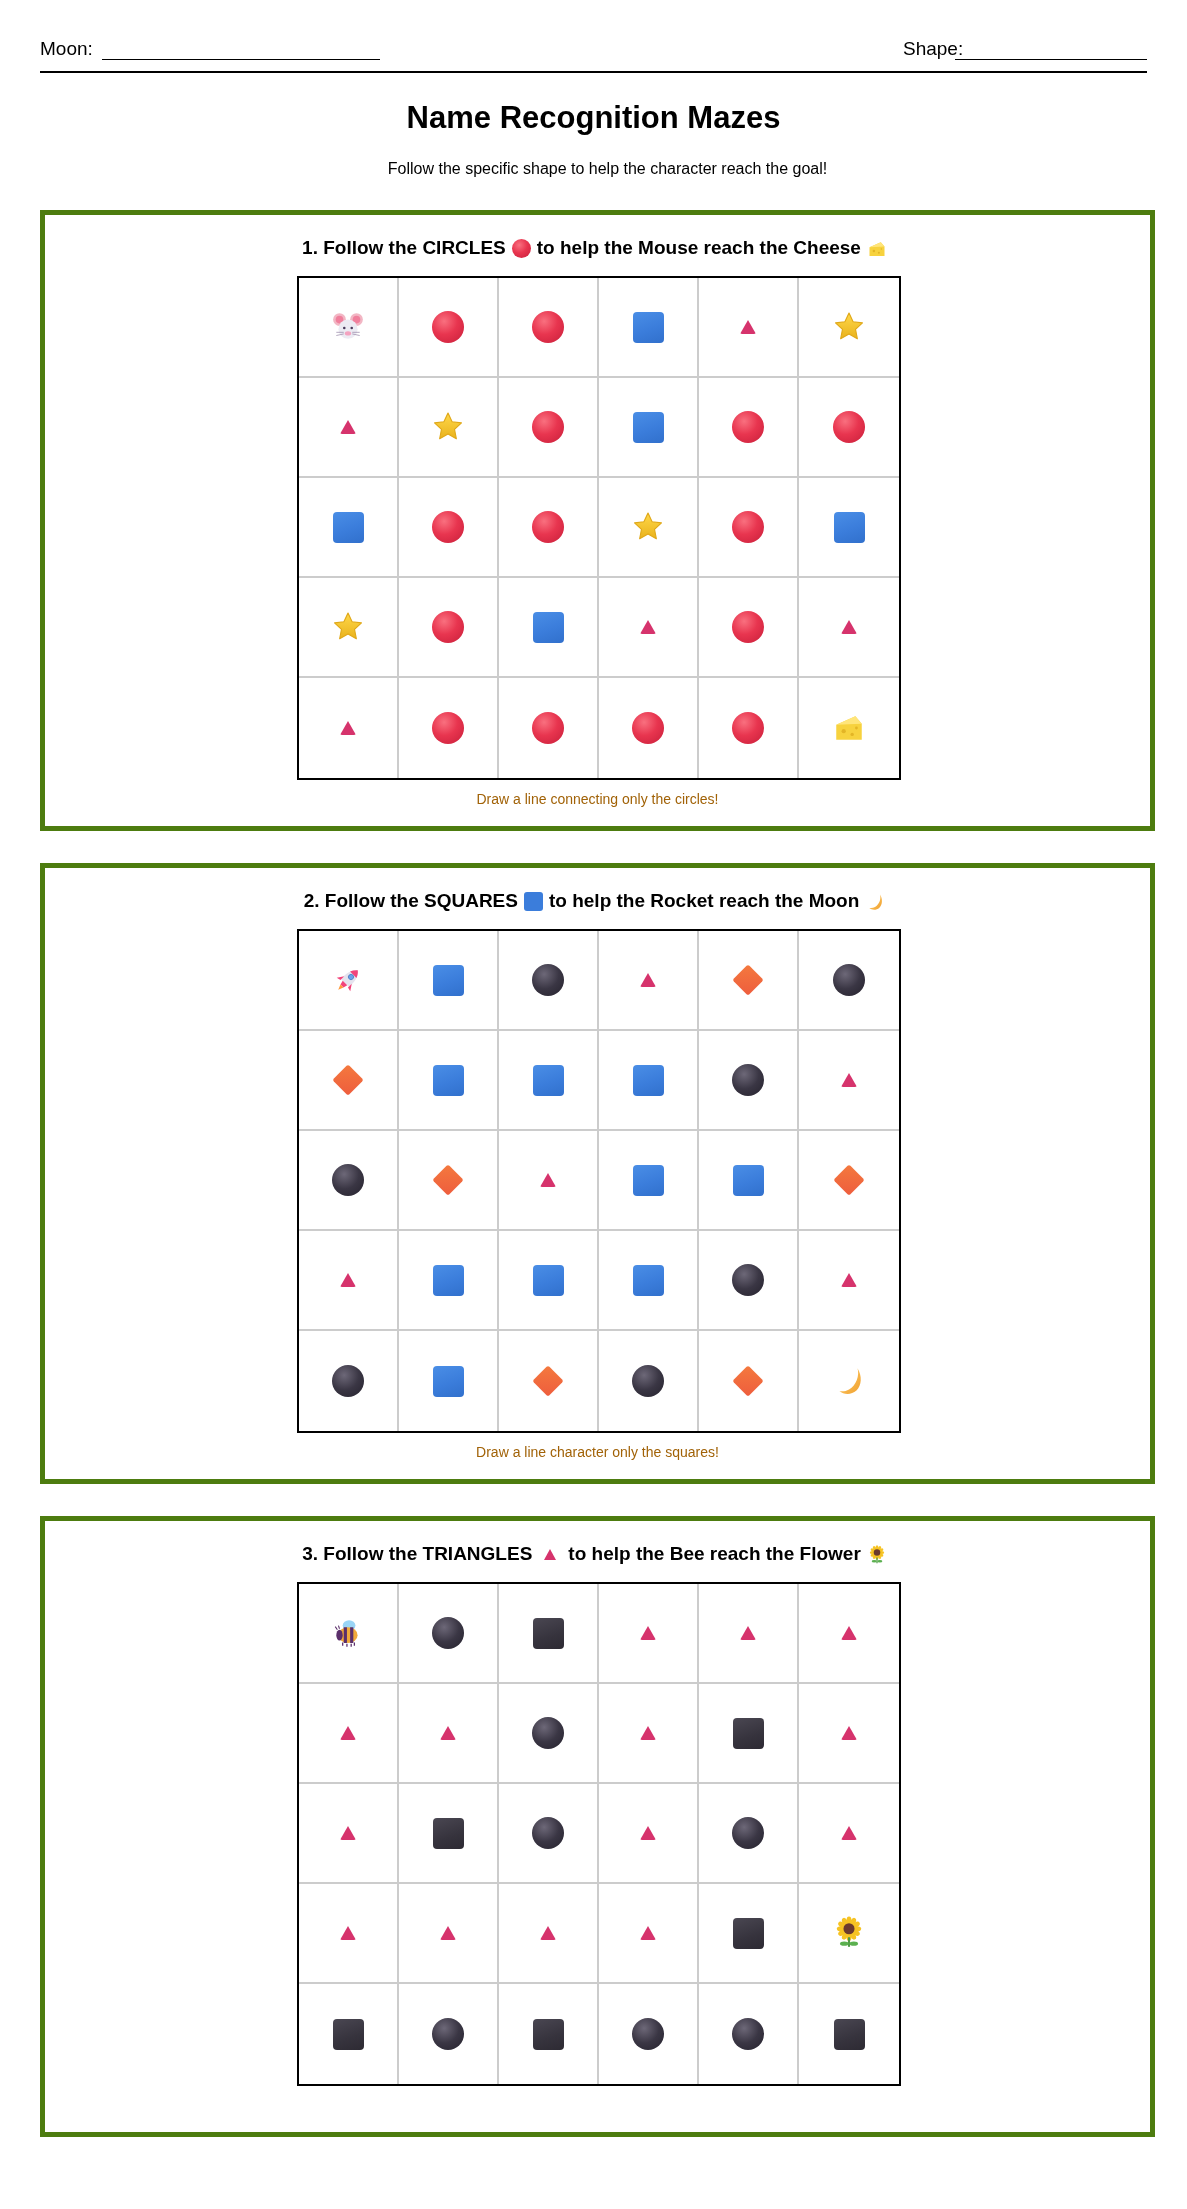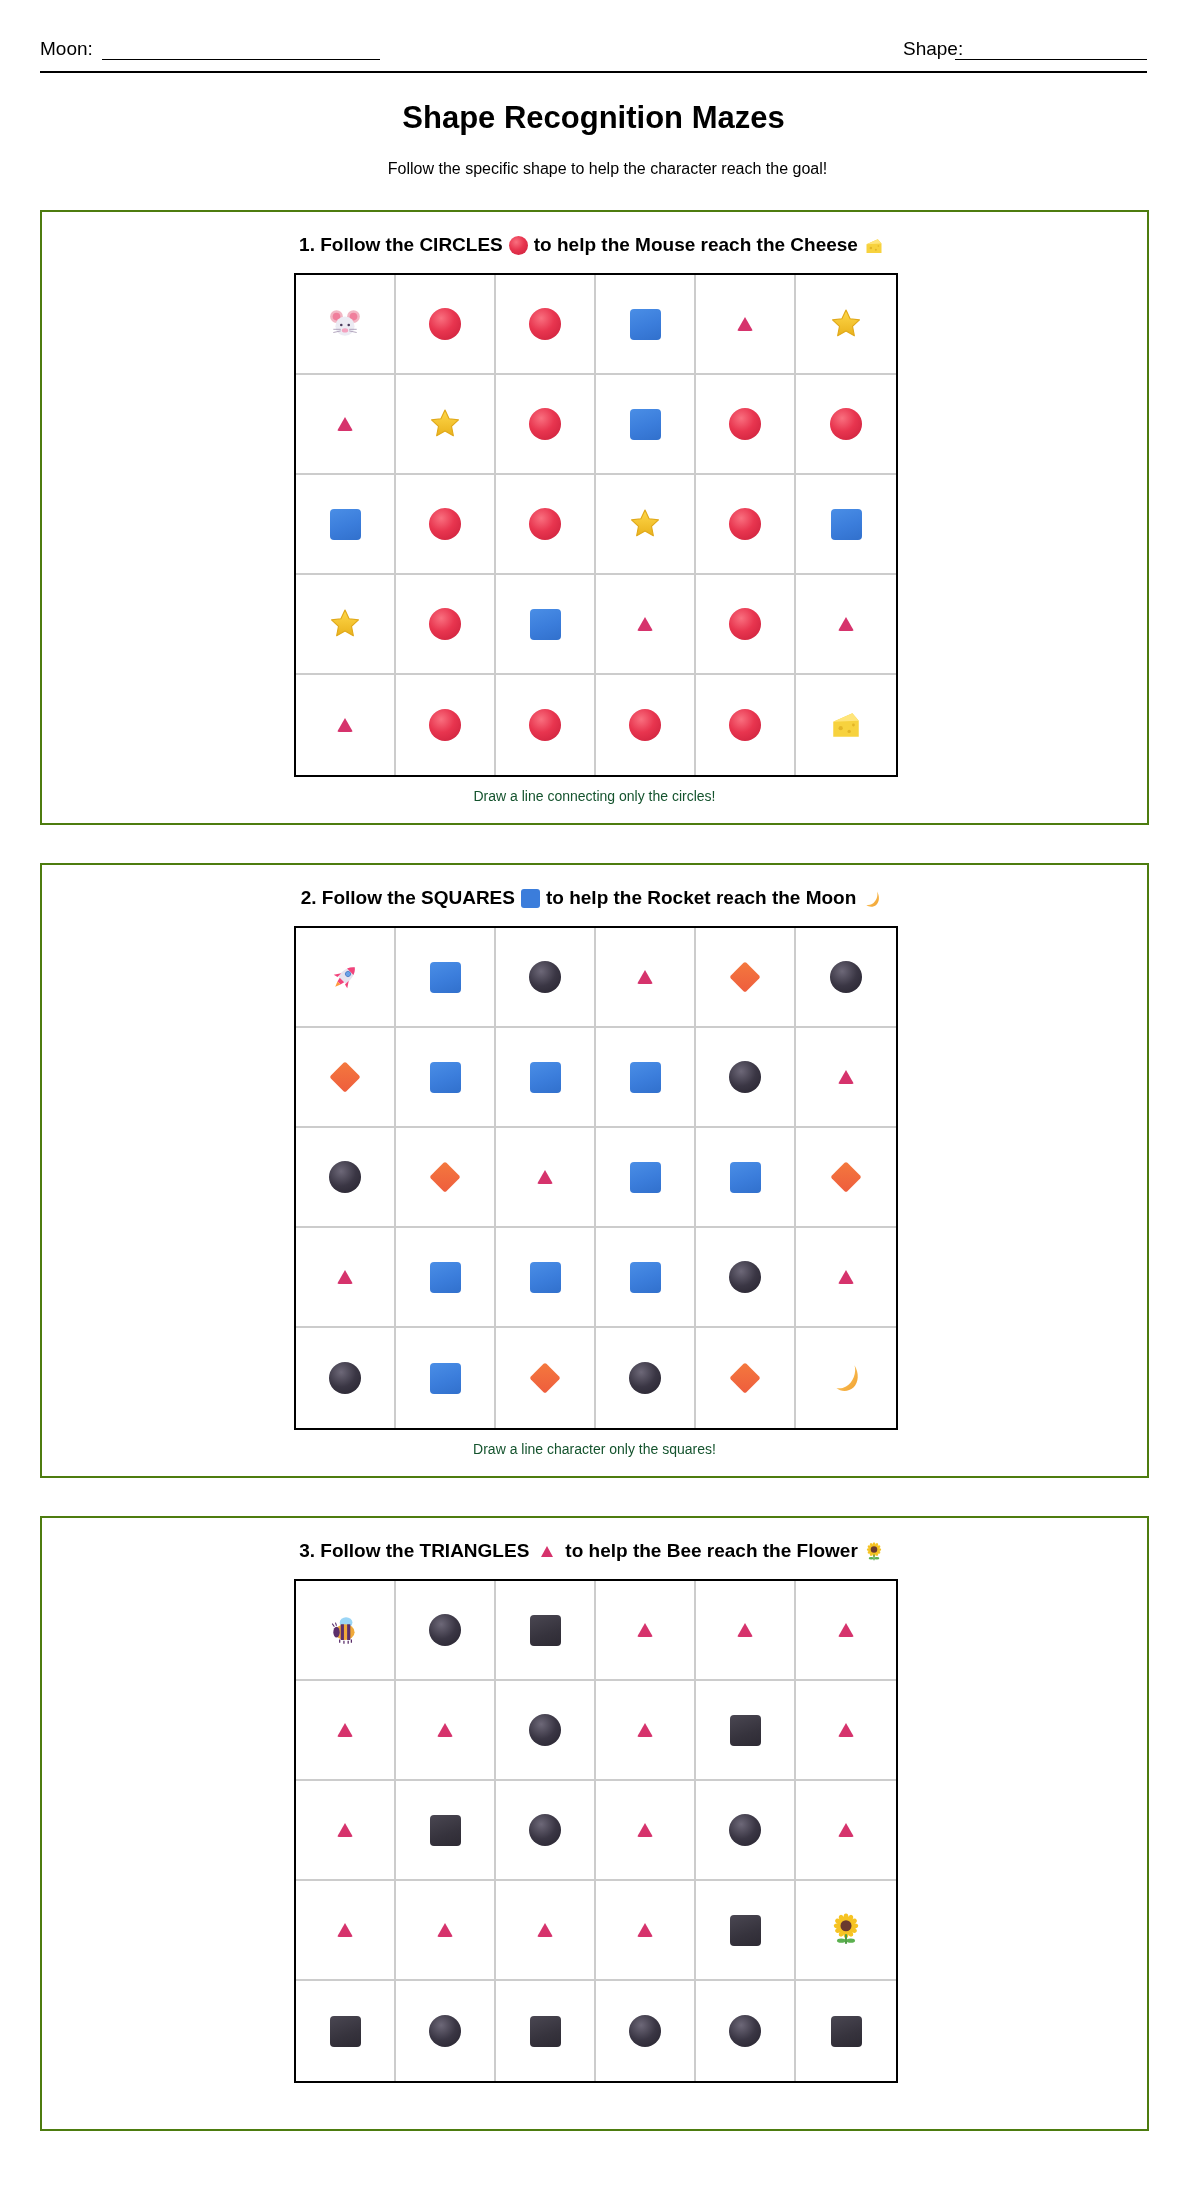--- a/index.html
+++ b/index.html
@@ -6,28 +6,28 @@
     body { width: 1187px; height: 2209px; position: relative; font-family: "Liberation Sans", sans-serif; color: #000; overflow: hidden; }
     .header-row { position: absolute; left: 40px; right: 40px; top: 36px; height: 30px; font-size: 19px; }
     .name-label { position: absolute; left: 0; top: 2px; }
     .name-line { position: absolute; left: 62px; top: 23px; width: 278px; border-bottom: 1.5px solid #000; }
     .date-label { position: absolute; left: 863px; top: 2px; }
     .date-line { position: absolute; left: 915px; top: 23px; width: 192px; border-bottom: 1.5px solid #000; }
     .divider { position: absolute; left: 40px; width: 1107px; top: 71px; height: 2px; background: #000; }
     .page-title { position: absolute; left: 0; right: 0; top: 100px; text-align: center; font-size: 31px; font-weight: bold; }
     .page-subtitle { position: absolute; left: 0; right: 0; top: 160px; text-align: center; font-size: 16px; margin-left: 28px; }
 
-    .maze-box { position: absolute; left: 40px; width: 1105px; border: 2px solid #4d7c0f; box-sizing: content-box; }
+    .maze-box { position: absolute; left: 40px; width: 1105px; border: 5px solid #4d7c0f; box-sizing: content-box; }
     .maze-title { position: absolute; left: 0; right: 0; text-align: center; font-size: 19px; font-weight: bold; white-space: nowrap; }
     .maze-title .inline-icon { display: inline-block; vertical-align: middle; margin: 0 6px; }
     .maze-grid { position: absolute; left: 252px; width: 600px; height: 500px; border: 2px solid #000; display: grid; grid-template-columns: repeat(6, 1fr); grid-template-rows: repeat(5, 1fr); background: #fff; }
     .cell { border-right: 2px solid #cccccc; border-bottom: 2px solid #cccccc; display: flex; align-items: center; justify-content: center; }
     .cell:nth-child(6n) { border-right: none; }
     .cell:nth-last-child(-n+6) { border-bottom: none; }
-    .maze-caption { position: absolute; left: 0; right: 0; text-align: center; font-size: 14px; color: #14532d; }
+    .maze-caption { position: absolute; left: 0; right: 0; text-align: center; font-size: 14px; color: #a16207; }
 
     
     .shape-circle { width: 32px; height: 32px; border-radius: 50%; }
     .circle-red { background: radial-gradient(circle at 38% 32%, #f9707f 0%, #e8354f 45%, #c81e3a 100%); }
     .circle-dark { background: radial-gradient(circle at 38% 32%, #6d6878 0%, #3a3644 50%, #25222d 100%); }
     .shape-square { width: 31px; height: 31px; border-radius: 4px; }
     .square-blue { background: linear-gradient(160deg, #4a8ee6 0%, #3b7ddb 55%, #3170cc 100%); }
     .square-dark { background: linear-gradient(160deg, #4a4752 0%, #36333d 60%, #2d2a33 100%); }
     .shape-triangle { width: 0; height: 0; border-left: 8px solid transparent; border-right: 8px solid transparent; border-bottom: 14px solid #d6336c; border-radius: 2px; }
     .shape-diamond { width: 22px; height: 22px; transform: rotate(45deg); background: linear-gradient(135deg, #f4793e 0%, #ee5d3d 100%); border-radius: 2px; }
@@ -43,21 +43,21 @@
 <body>
 
 <div class="header-row">
   <span class="name-label">Moon:</span>
   <span class="name-line"></span>
   <span class="date-label">Shape:</span>
   <span class="date-line"></span>
 </div>
 <div class="divider"></div>
 
-<div class="page-title">Shape Recognition Mazes</div>
+<div class="page-title">Name Recognition Mazes</div>
 <div class="page-subtitle">Follow the specific shape to help the character reach the goal!</div>
 
 <div class="maze-box" style="top:210px;height:611px;">
   <div class="maze-title" style="top:22px;">
     <span>1. Follow the CIRCLES</span><span class="inline-icon icon-slot icon-circle"></span><span>to help the Mouse reach the Cheese</span><span class="inline-icon icon-slot icon-goal"><span class="shape-emoji" style="width: 20px; height: 20px;"><svg width="20" height="20" viewBox="0 0 32 32">
             <path d="M4 13 L22 5 L28 12 L28 27 L4 27 Z" fill="#f7d23e"></path>
             <path d="M4 13 L22 5 L28 12 Z" fill="#ffe57a"></path>
             <circle cx="11" cy="19" r="2" fill="#e3b526"></circle>
             <circle cx="19" cy="22" r="1.6" fill="#e3b526"></circle>
             <circle cx="23" cy="16" r="1.3" fill="#e3b526"></circle>

